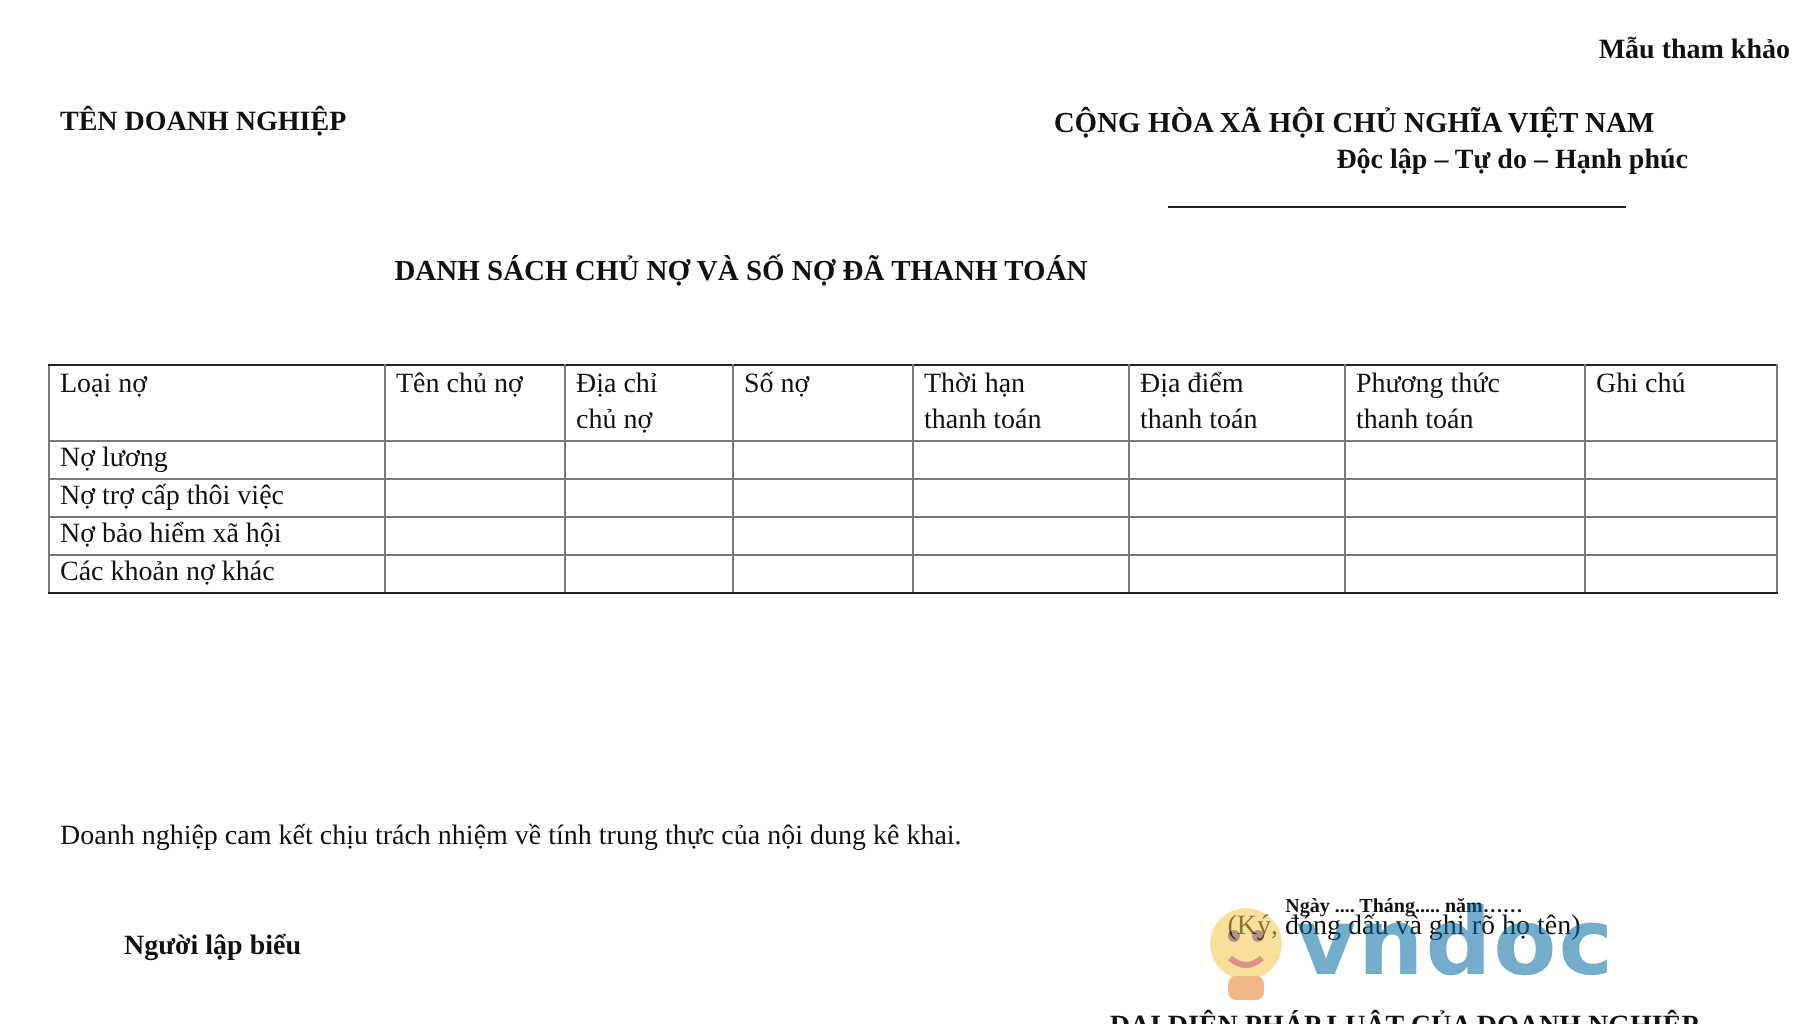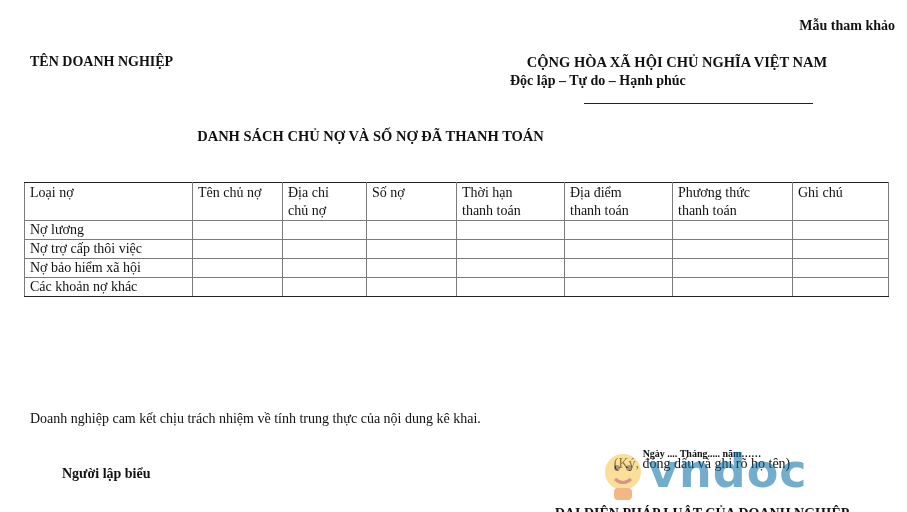--- a/index.html
+++ b/index.html
@@ -3,21 +3,21 @@
 <meta charset="utf-8">
 <style>
   html, body { margin:0; padding:0; background:#ffffff; }
   body { width:907px; height:512px; position:relative; overflow:hidden;
          font-family:"Liberation Serif", "DejaVu Serif", serif; color:#111; }
   .abs { position:absolute; white-space:nowrap; }
   .b { font-weight:bold; }
   #ref-label { right:12px; top:18px; font-size:14px; }
   #company-name { left:30px; top:54px; font-size:14px; }
   #nation-title { left:510px; top:54px; font-size:14.5px; width:334px; text-align:center; }
-  #motto { left:510px; top:73px; font-size:14px; width:334px; text-align:left; }
+  #motto { left:510px; top:73px; font-size:14px; width:334px; text-align:right; }
   #motto-rule { left:584px; top:103px; width:229px; height:0; border-top:1px solid #222; }
   #doc-title { left:0; width:741px; top:128px; font-size:14.5px; text-align:center; }
 
   table#debt-table { position:absolute; left:24px; top:182px; border-collapse:collapse;
          font-size:14px; line-height:18px; table-layout:fixed; }
   #debt-table td, #debt-table th { border:1.5px solid #7a7a7a; padding:0 5px; vertical-align:top;
          font-weight:normal; text-align:left; white-space:normal; }
   #debt-table tr.head td { height:36px; padding-top:1px;margin-top:23px; }
   #debt-table tr.row td { height:17px; }
   #debt-table tr.row.tall td { height:72px; }

